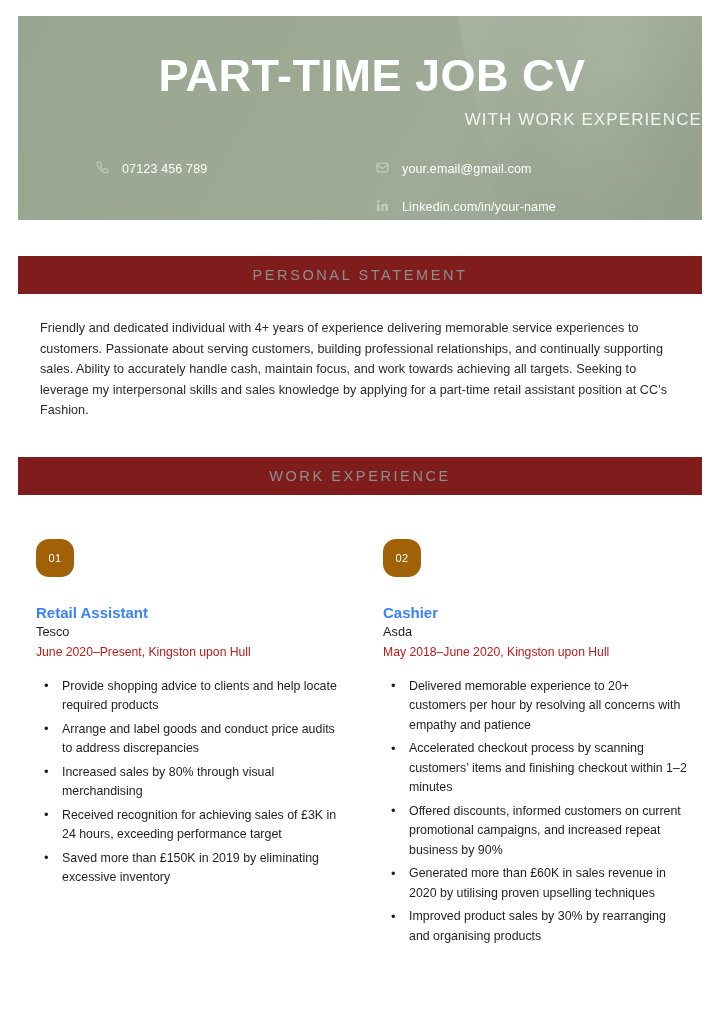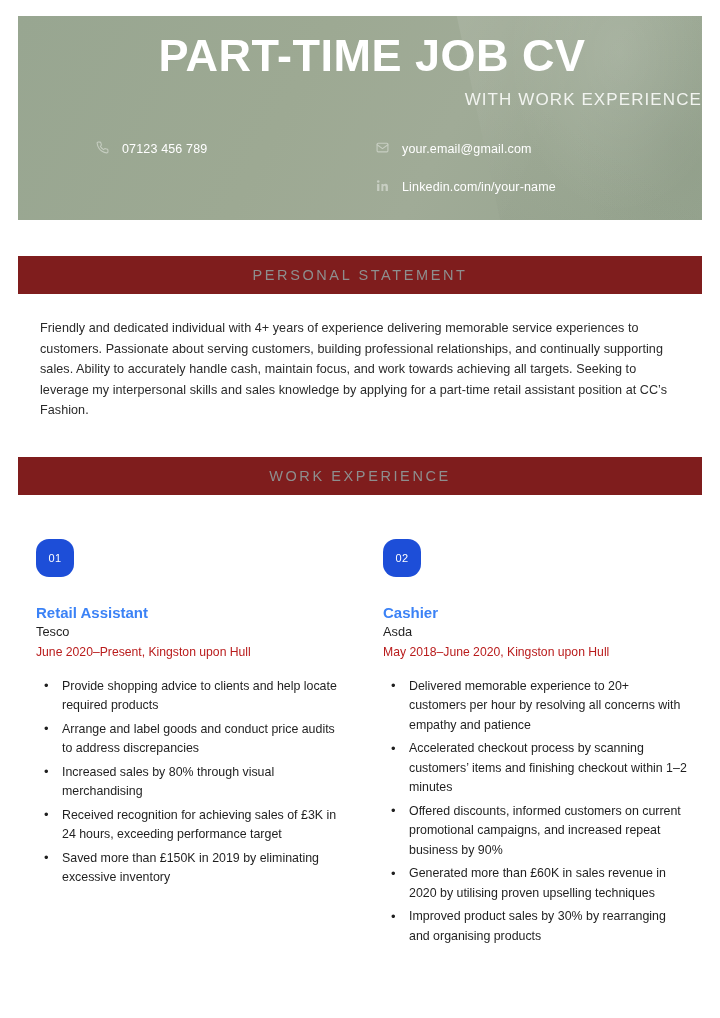--- a/index.html
+++ b/index.html
@@ -45,21 +45,21 @@
   }
 
   .cv-title {
     position: relative;
     text-align: center;
     color: #ffffff;
     font-size: 45px;
     font-weight: bold;
     letter-spacing: 0.5px;
     line-height: 1;
-    padding-top: 17px;
+    padding-top: 37px;
     font-family: "Liberation Sans", sans-serif;
     margin-left: 24px;
   }
   .cv-subtitle {
     position: relative;
     text-align: right;
     color: #f2f4f0;
     font-size: 17px;
     font-weight: normal;
     letter-spacing: 1.1px;
@@ -127,21 +127,21 @@
     display: flex;
     padding: 44px 14px 0 18px;
     gap: 42px;
   }
   .job-col { width: 318px; }
 
   .job-badge {
     width: 38px;
     height: 38px;
     border-radius: 13px;
-    background: #1d4ed8;
+    background: #a16207;
     color: #ffffff;
     display: flex;
     align-items: center;
     justify-content: center;
     font-size: 11px;
     letter-spacing: 0.4px;
     margin-bottom: 26px;
   }
 
   .job-title {

